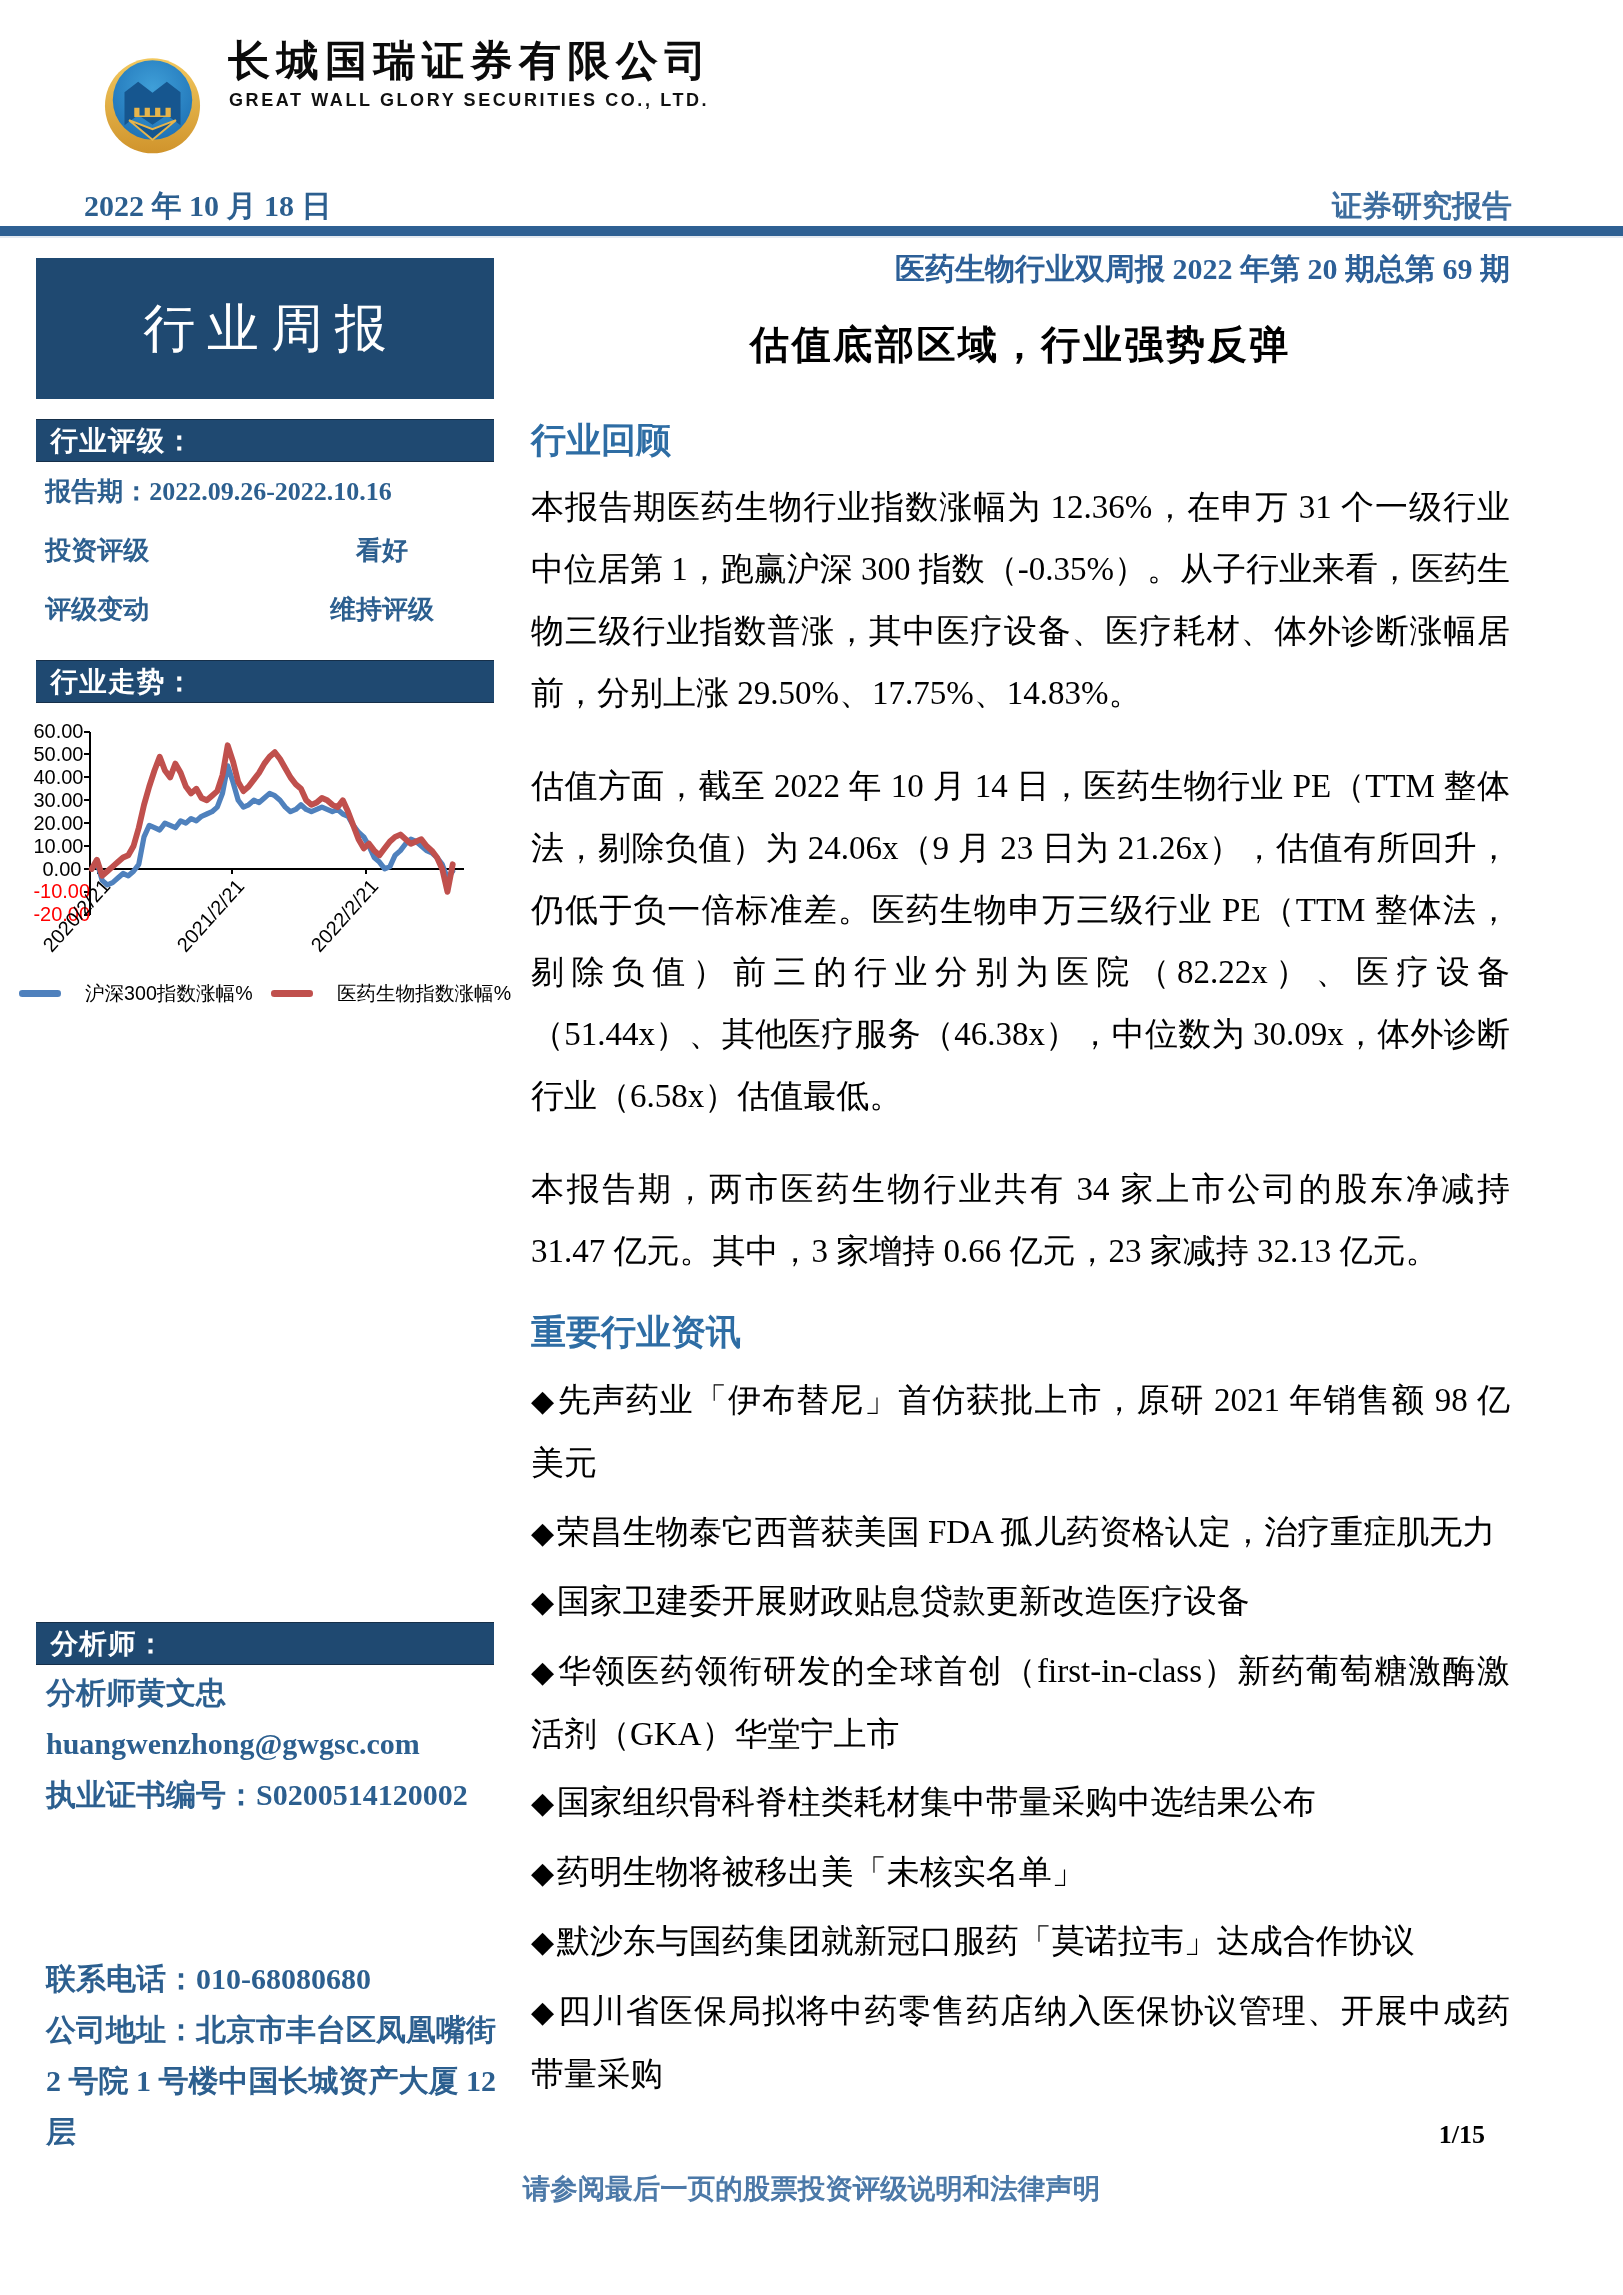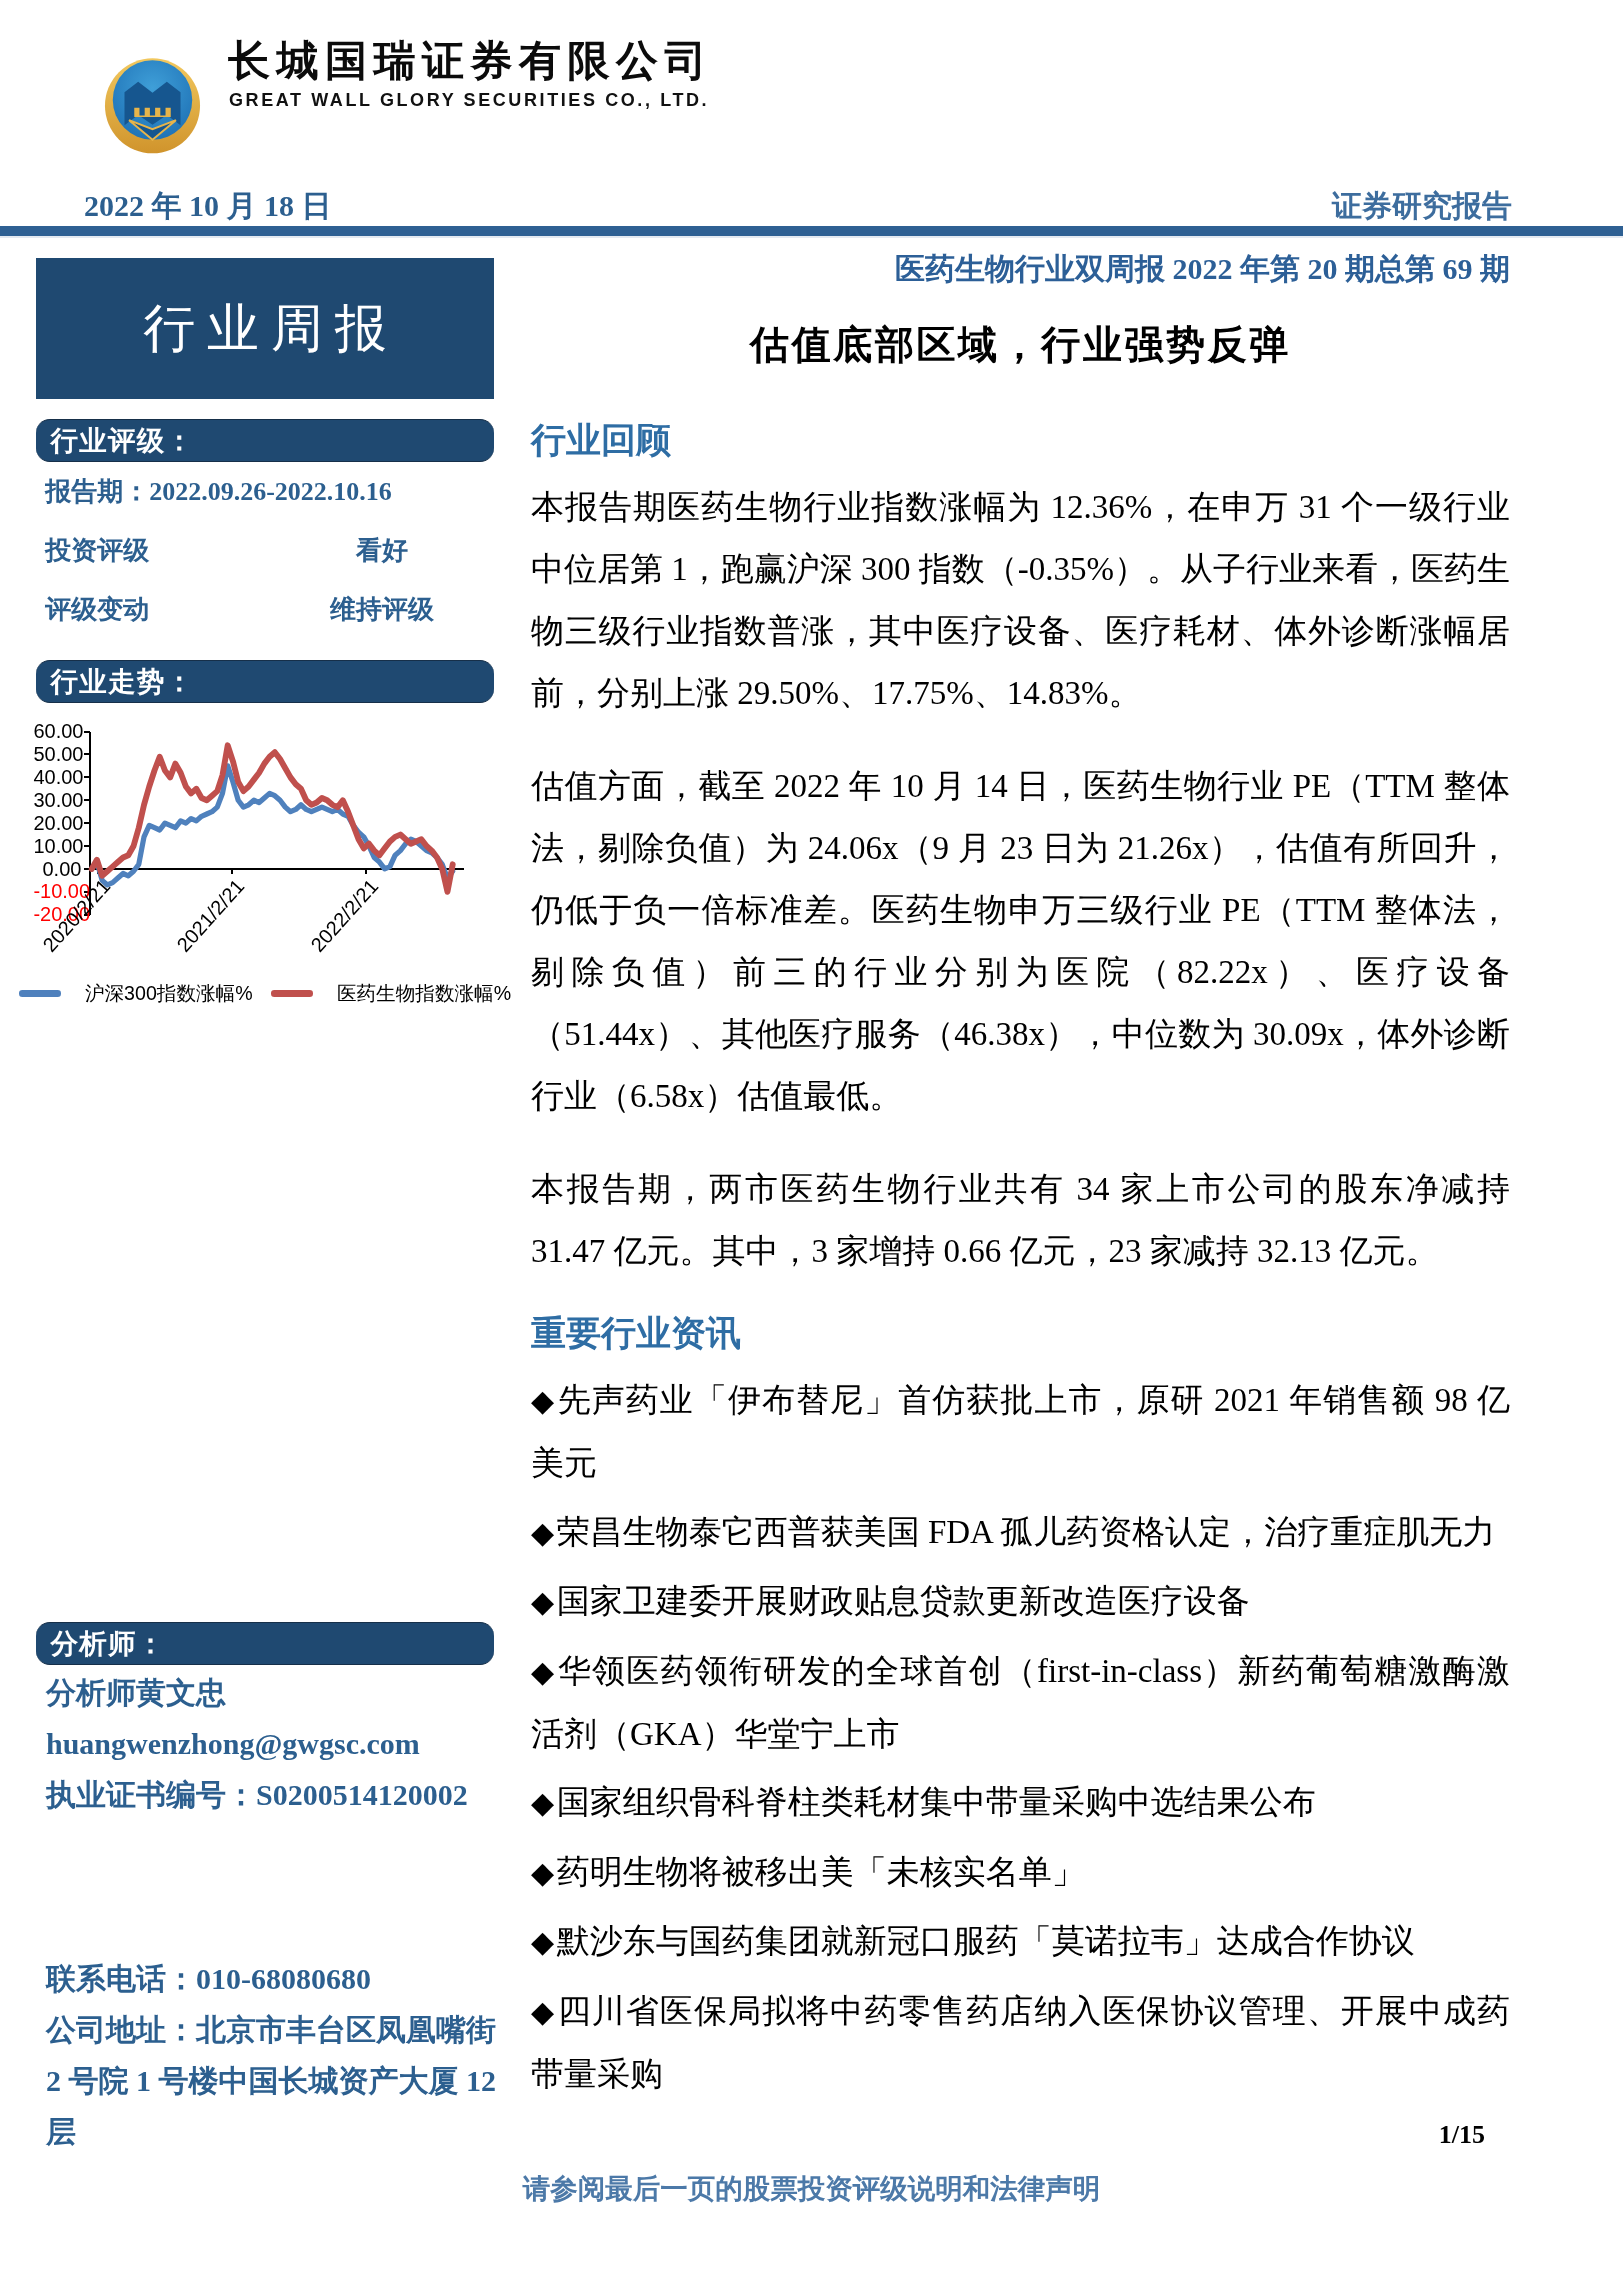--- a/index.html
+++ b/index.html
@@ -14,21 +14,21 @@
   .date{position:absolute;left:84px;top:186px;font-size:30px;font-weight:bold;color:#2c5f8f;white-space:nowrap;}
   .report-type{position:absolute;right:111px;top:186px;font-size:30px;font-weight:bold;color:#3d6d9e;white-space:nowrap;}
   .divider{position:absolute;left:0;top:226px;width:1623px;height:9.8px;background:#2e6093;border-bottom:2.6px solid #e3e9f1;}
   
   .badge-box{position:absolute;left:36px;top:258px;width:458px;height:141px;background:#1f4971;
       display:flex;align-items:center;justify-content:center;}
   .badge-box span{font-family:"Liberation Sans",sans-serif;font-weight:normal;font-size:52px;
       letter-spacing:11.8px;color:#fff;padding-left:11.8px;}
   .side-bar{position:absolute;left:36px;width:458px;height:41px;background:#1f4971;
       border-top:1.3px solid #162f49;border-bottom:1.3px solid #162f49;
-      display:flex;align-items:center;border-radius:14px;}
+      display:flex;align-items:center;}
   .side-bar span{font-family:"Liberation Sans",sans-serif;font-weight:bold;font-size:27.5px;
       color:#fff;padding-left:14.4px;letter-spacing:1.3px;}
   #rating-bar{top:419px;} #trend-bar{top:660px;} #analyst-bar{top:1622px;}
   .rating-rows{position:absolute;left:36px;top:462px;width:458px;}
   .rating-row{height:59px;display:flex;align-items:center;font-size:26px;font-weight:bold;color:#2c5f8f;padding-left:9.2px;}
   .rating-row .val-box{width:177px;margin-left:auto;margin-right:23.6px;text-align:center;}
   .analyst-rows,.contact-rows{position:absolute;left:46px;width:452px;font-size:30px;font-weight:bold;
       color:#2c5f8f;line-height:51px;}
   .analyst-rows{top:1667px;} .contact-rows{top:1953px;}
   
@@ -45,21 +45,21 @@
   .legend-swatch{width:42px;height:6.5px;border-radius:3.3px;background:#4f81bd;}
   .legend-label{font-family:"Liberation Sans",sans-serif;font-size:19.6px;color:#000;white-space:nowrap;}
   
   .series-title{position:absolute;left:531px;top:249px;width:979px;text-align:right;padding-right:6.5px;
       font-size:30px;font-weight:bold;color:#2c5f97;white-space:nowrap;}
   .main-title{position:absolute;left:531px;top:318px;width:979px;text-align:center;
       font-family:"Liberation Sans",sans-serif;font-weight:bold;font-size:39px;color:#000;letter-spacing:2.6px;}
   .content{position:absolute;left:531px;top:420px;width:979px;}
   .section-h{font-family:"Liberation Sans",sans-serif;font-weight:bold;font-size:35px;color:#2e6da4;
       line-height:39px;margin:0 0 17px 0;}
-  .section-h.second{margin-top:7px;}
+  .section-h.second{margin-top:7px;font-family:Liberation Serif, serif;}
   p.body{font-size:33px;line-height:62px;text-align:justify;text-justify:inter-ideograph;margin:0 0 31px 0;}
   p.bullet{font-size:33px;line-height:62px;text-align:justify;text-justify:inter-ideograph;margin:0 0 6.5px 0;}
   .diamond{font-size:30px;margin-right:2.6px;}
   .page-number{position:absolute;right:138px;top:2120px;font-size:26px;font-weight:bold;color:#000;}
   .footer-note{position:absolute;left:0;top:2171px;width:1623px;text-align:center;font-size:27.5px;
       color:#4c79a8;font-weight:bold;}
 </style>
 </head>
 <body>
 

